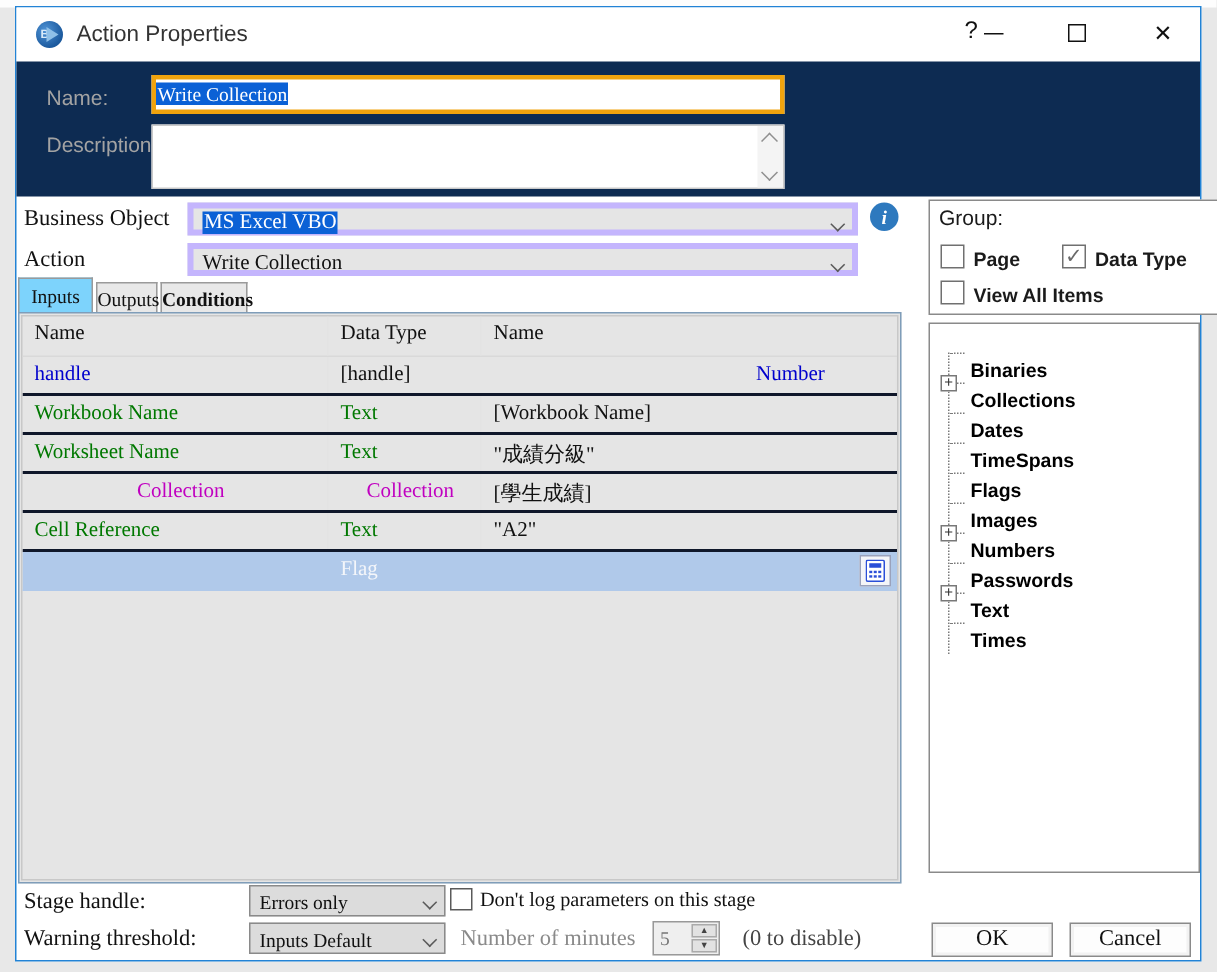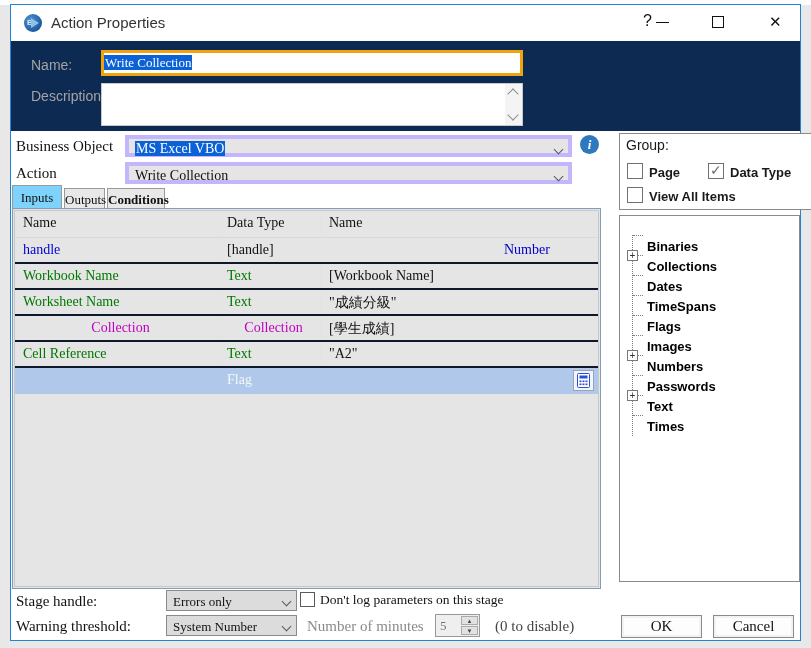--- a/index.html
+++ b/index.html
@@ -278,21 +278,21 @@
   <div class="foot-label" style="left:5px; top:588px;">Stage handle:</div>
   <div class="combo-gray" style="left:155px; top:585px; width:131px;">
     <span>Errors only</span>
     <span class="arrow"></span>
   </div>
   <div class="foot-cb" style="left:289px; top:587px;"></div>
   <div class="foot-label" style="left:309px; top:587px; font-size:13.5px;">Don't log parameters on this stage</div>
 
   <div class="foot-label" style="left:5px; top:613px;">Warning threshold:</div>
   <div class="combo-gray" style="left:155px; top:610px; width:131px;">
-    <span>System Number</span>
+    <span>Inputs Default</span>
     <span class="arrow"></span>
   </div>
   <div class="gray-label" style="left:296px; top:613px;">Number of minutes</div>
   <div class="spinner">
     <div class="val">5</div>
     <div class="spin-btns">
       <div class="spin-btn">▲</div>
       <div class="spin-btn">▼</div>
     </div>
   </div>

